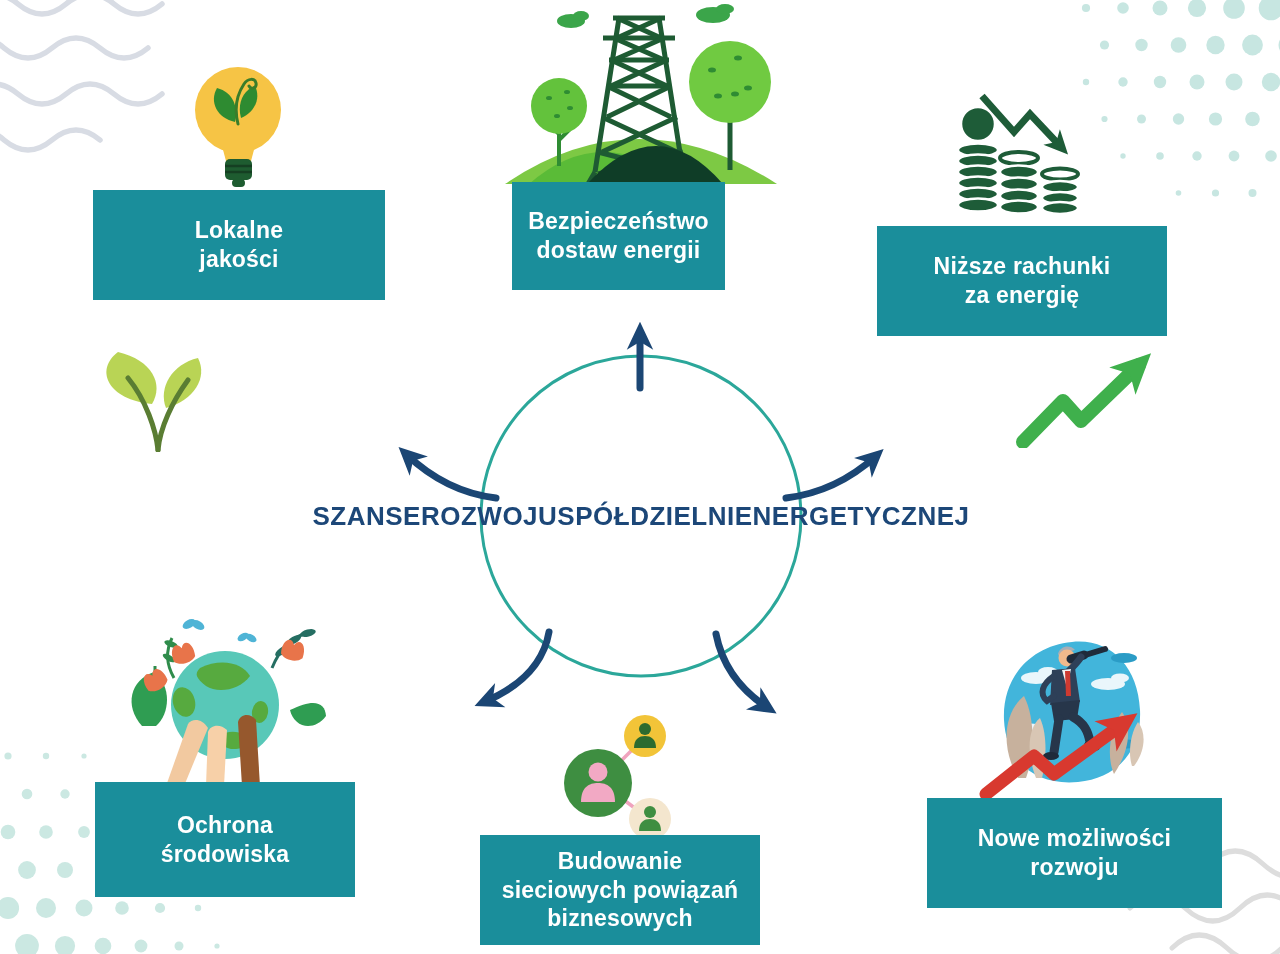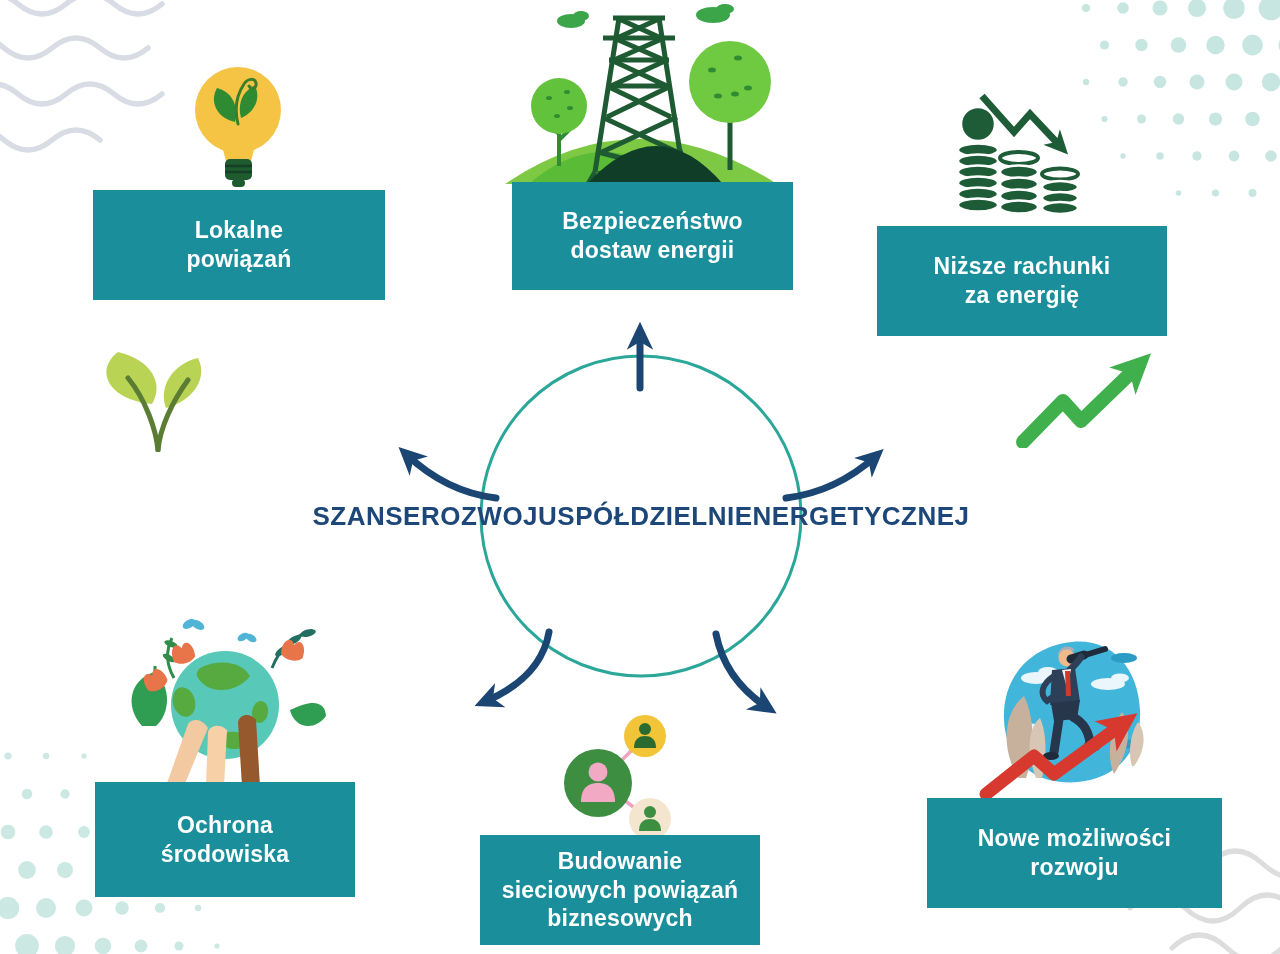--- a/index.html
+++ b/index.html
@@ -325,24 +325,24 @@
       <path d="M81 93 L76 126" stroke="#27364A" stroke-width="9" stroke-linecap="round"></path>
       <path d="M95 91 C 106 97 110 105 112 116" fill="none" stroke="#27364A" stroke-width="9" stroke-linecap="round"></path>
       <ellipse cx="73" cy="130" rx="8" ry="4" fill="#1F2B3A"></ellipse>
       <ellipse cx="114" cy="120" rx="8" ry="4" fill="#1F2B3A" transform="rotate(20 114 120)"></ellipse>
     </g>
     <path d="M8 168 L56 130 L76 148 L146 97" fill="none" stroke="#D8392F" stroke-width="13" stroke-linecap="round" stroke-linejoin="round" marker-end="url(#ah-red)"></path>
   </svg>
 
   <div class="benefit-box" style="left:93px;top:190px;width:292px;height:110px">
     <div>Lokalne</div>
-    <div>powiązań</div>
-  </div>
-
-  <div class="benefit-box" style="left:512px;top:182px;width:281px;height:108px">
+    <div>jakości</div>
+  </div>
+
+  <div class="benefit-box" style="left:512px;top:182px;width:213px;height:108px">
     <div>Bezpieczeństwo</div>
     <div>dostaw energii</div>
   </div>
 
   <div class="benefit-box" style="left:877px;top:226px;width:290px;height:110px">
     <div>Niższe rachunki</div>
     <div>za energię</div>
   </div>
 
 

